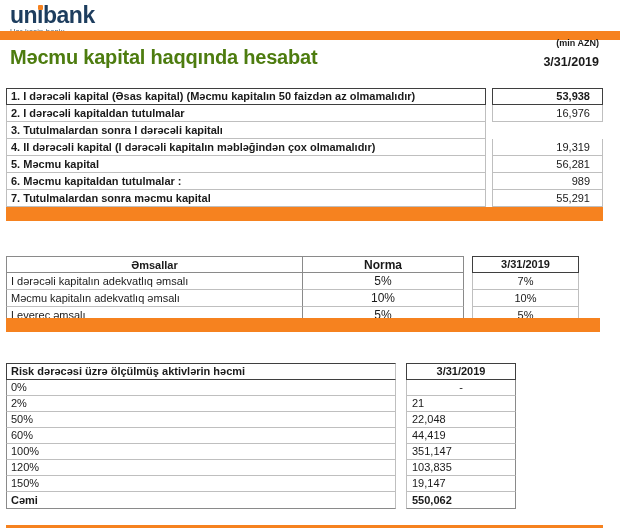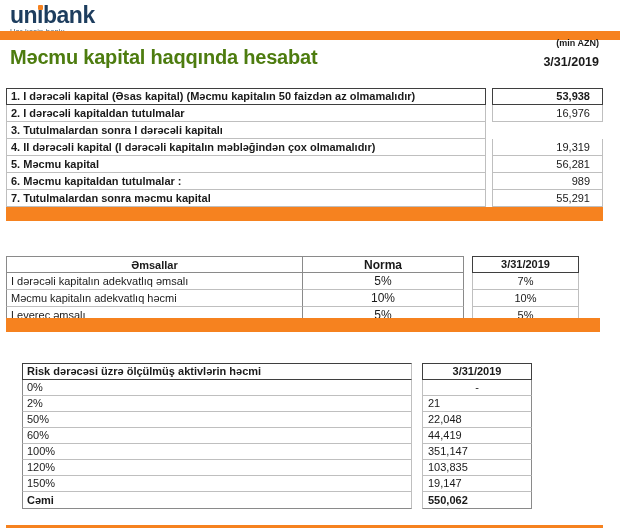--- a/index.html
+++ b/index.html
@@ -71,21 +71,20 @@
 
   .bar2 { position:absolute; top:318px; left:6px; width:594px; height:14px; background:#f6821f; }
 
   
   #t3 { top:363px; width:597px; }
   #t3 .trow { height:16px; }
   .t3-label {
     width:390px; padding:0 4px; font-size:11px; line-height:15px;
     border-left:1px solid #8a8a8a; border-right:1px solid #bfbfbf; border-bottom:1px solid #bfbfbf;
     white-space:nowrap;
-    margin-left:16px;
   }
   .t3-gap { width:10px; }
   .t3-value {
     width:110px; padding:0 5px; font-size:11px; line-height:15px; text-align:left;
     border-left:1px solid #bfbfbf; border-right:1px solid #8a8a8a; border-bottom:1px solid #bfbfbf;
   }
   #t3 .trow.head { height:17px; }
   #t3 .trow.head .t3-label { font-weight:bold; border-top:1.5px solid #3f3f3f; border-bottom:1.5px solid #3f3f3f; border-left:1px solid #3f3f3f; line-height:14px; }
   #t3 .trow.head .t3-value { font-weight:bold; text-align:center; border:1.5px solid #3f3f3f; line-height:14px; }
   #t3 .trow.total { height:17px; }
@@ -155,21 +154,21 @@
       <div class="t2-gap gapcol"></div>
       <div class="t2-date">3/31/2019</div>
     </div>
     <div class="trow">
       <div class="t2-label">I dərəcəli  kapitalın  adekvatlıq əmsalı</div>
       <div class="t2-norma">5%</div>
       <div class="t2-gap gapcol"></div>
       <div class="t2-date">7%</div>
     </div>
     <div class="trow">
-      <div class="t2-label">Məcmu kapitalın  adekvatlıq  həcmi</div>
+      <div class="t2-label">Məcmu kapitalın  adekvatlıq  əmsalı</div>
       <div class="t2-norma">10%</div>
       <div class="t2-gap gapcol"></div>
       <div class="t2-date">10%</div>
     </div>
     <div class="trow last">
       <div class="t2-label">Leverec əmsalı</div>
       <div class="t2-norma">5%</div>
       <div class="t2-gap gapcol"></div>
       <div class="t2-date">5%</div>
     </div>

